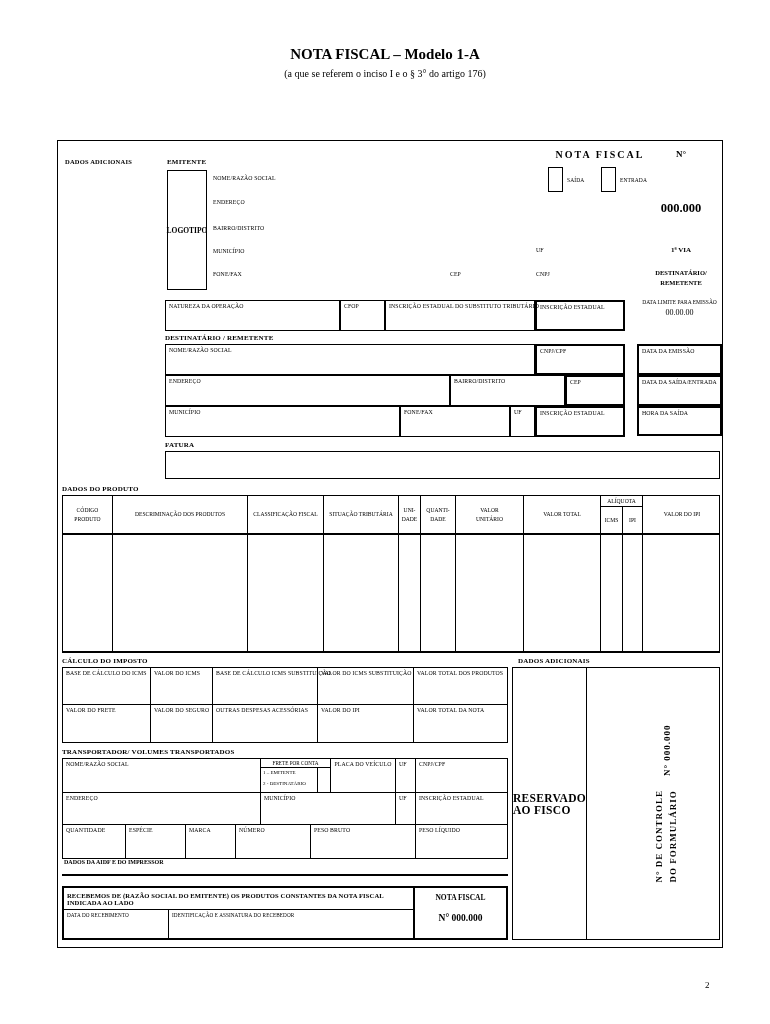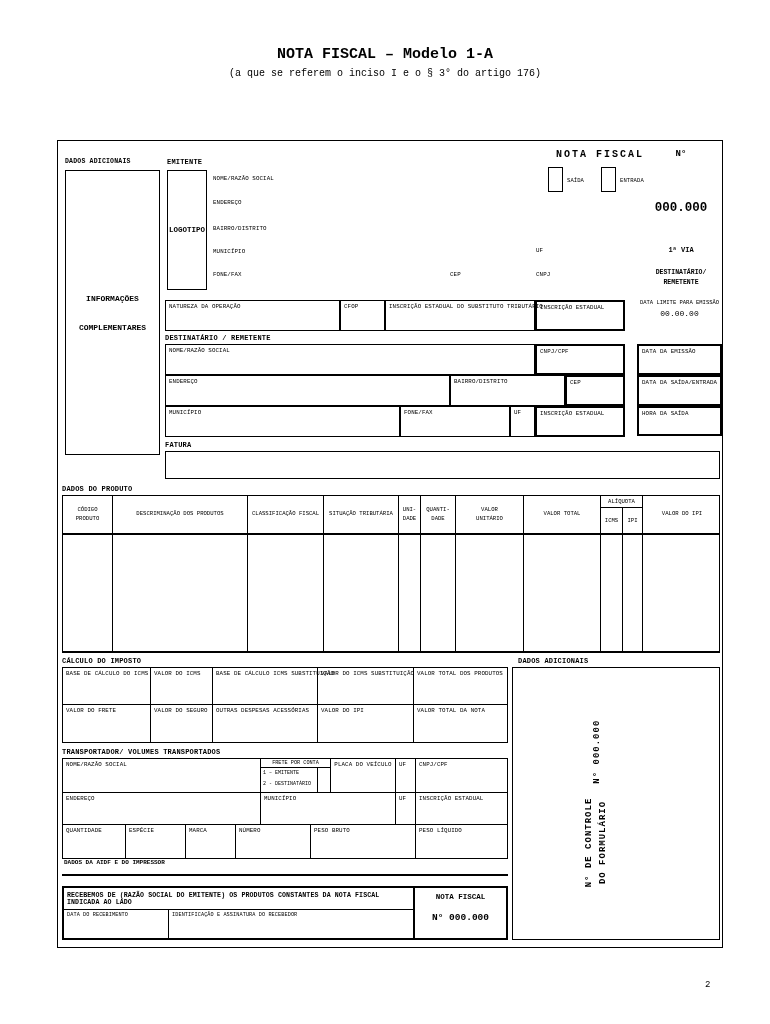--- a/index.html
+++ b/index.html
@@ -1,18 +1,18 @@
 <!DOCTYPE html>
 <html><head>
 <meta charset="utf-8">
 <style>
   html,body{margin:0;padding:0;background:#fff;}
   *{box-sizing:border-box;}
   .page{position:relative;width:770px;height:1024px;background:#fff;
-        font-family:Liberation Mono, monospace;color:#000;overflow:hidden;}
+        font-family:Liberation Serif, serif;color:#000;overflow:hidden;}
   .abs{position:absolute;}
   .b1{border:1px solid #000;}
   .b2{border:2.5px solid #000;}
   .sec{font-size:7px;font-weight:bold;white-space:nowrap;letter-spacing:.2px;}
   .flbl{font-size:5.8px;white-space:nowrap;letter-spacing:.1px;}
   .cell-lbl{position:absolute;top:2px;left:3px;font-size:5.8px;white-space:nowrap;letter-spacing:.1px;}
   .center{display:flex;align-items:center;justify-content:center;}
   .ptcol{border-right:1px solid #000;display:flex;flex-direction:column;align-items:center;justify-content:center;text-align:center;font-size:5.6px;line-height:1.5;}
   .ptcol:last-child{border-right:none;}
   .bodycol{border-right:1px solid #000;}
@@ -26,24 +26,20 @@
 <body>
 
 <div class="page">
 
   <div class="abs" style="left:0;top:46px;width:770px;text-align:center;font-size:15px;font-weight:bold;">NOTA FISCAL – Modelo 1-A</div>
   <div class="abs" style="left:0;top:68px;width:770px;text-align:center;font-size:10px;">(a que se referem o inciso I e o § 3° do artigo 176)</div>
 
   <div class="abs b1" style="left:57px;top:140px;width:666px;height:808px;"></div>
 
   <div class="abs sec" style="left:65px;top:158px;font-size:6.5px;">DADOS ADICIONAIS</div>
-  <div class="abs b1" style="left:65px;top:170px;width:95px;height:285px;display:flex;flex-direction:column;align-items:center;justify-content:center;gap:20px;">
-    <span style="font-size:8px;font-weight:bold;">INFORMAÇÕES</span>
-    <span style="font-size:8px;font-weight:bold;">COMPLEMENTARES</span>
-  </div>
 
   <div class="abs sec" style="left:167px;top:158px;">EMITENTE</div>
   <div class="abs b1 center" style="left:167px;top:170px;width:40px;height:120px;">
     <span style="font-size:7.5px;font-weight:bold;">LOGOTIPO</span>
   </div>
   <div class="abs flbl" style="left:213px;top:175px;">NOME/RAZÃO SOCIAL</div>
   <div class="abs flbl" style="left:213px;top:199px;">ENDEREÇO</div>
   <div class="abs flbl" style="left:213px;top:225px;">BAIRRO/DISTRITO</div>
   <div class="abs flbl" style="left:213px;top:248px;">MUNICÍPIO</div>
   <div class="abs flbl" style="left:213px;top:271px;">FONE/FAX</div>
@@ -214,20 +210,23 @@
           <span class="cell-lbl">VALOR DO IPI</span>
         </div>
       <div class="impcell" style="flex:1;">
           <span class="cell-lbl">VALOR TOTAL DA NOTA</span>
         </div>
     </div>
   </div>
 
   <div class="abs sec" style="left:518px;top:657px;">DADOS ADICIONAIS</div>
   <div class="abs" style="left:512px;top:667px;width:208px;height:273px;border:1.5px solid #000;display:flex;">
+    <div class="center" style="flex:1;border-right:1px solid #000;">
+      <span style="font-size:11.5px;font-weight:bold;letter-spacing:.3px;">RESERVADO AO FISCO</span>
+    </div>
     <div class="center" style="flex:0 0 62px;">
       <div style="transform:rotate(-90deg);white-space:nowrap;display:flex;align-items:center;gap:14px;">
         <div style="font-size:9px;font-weight:bold;letter-spacing:1px;text-align:center;line-height:1.5;">
           <div>N° DE CONTROLE</div>
           <div>DO FORMULÁRIO</div>
         </div>
         <div style="font-size:9px;font-weight:bold;letter-spacing:1px;">N°  000.000</div>
       </div>
     </div>
   </div>

